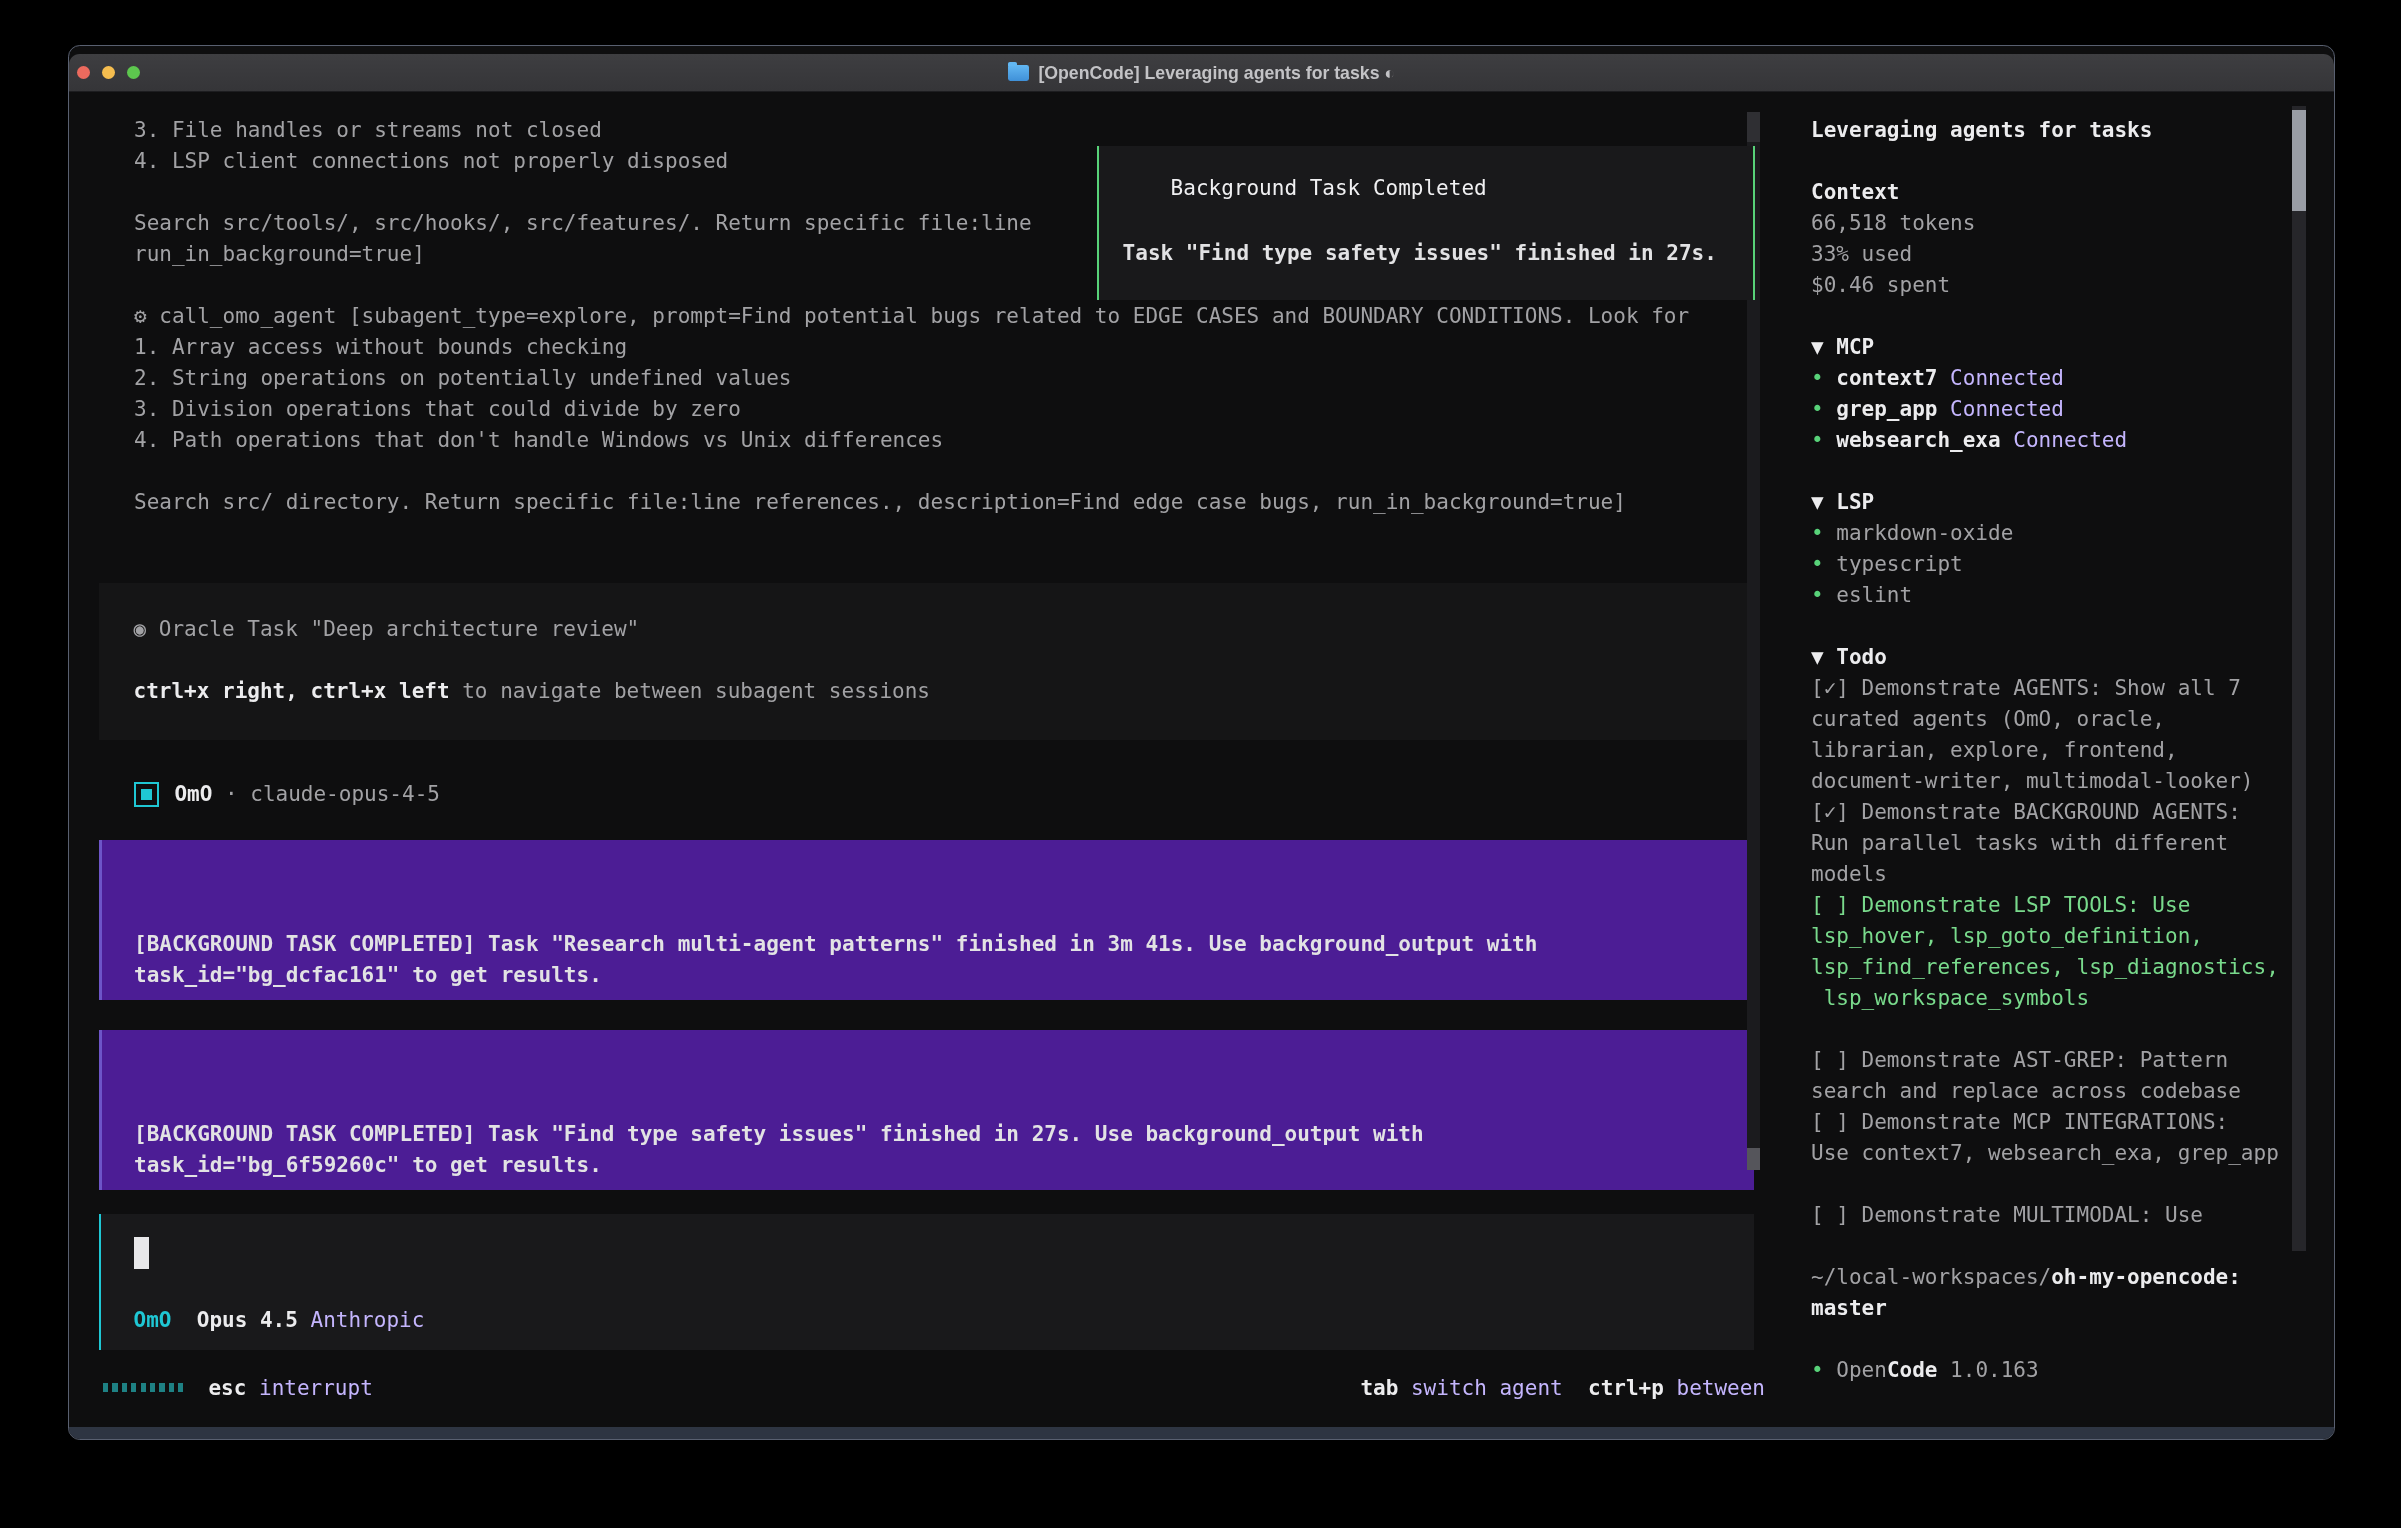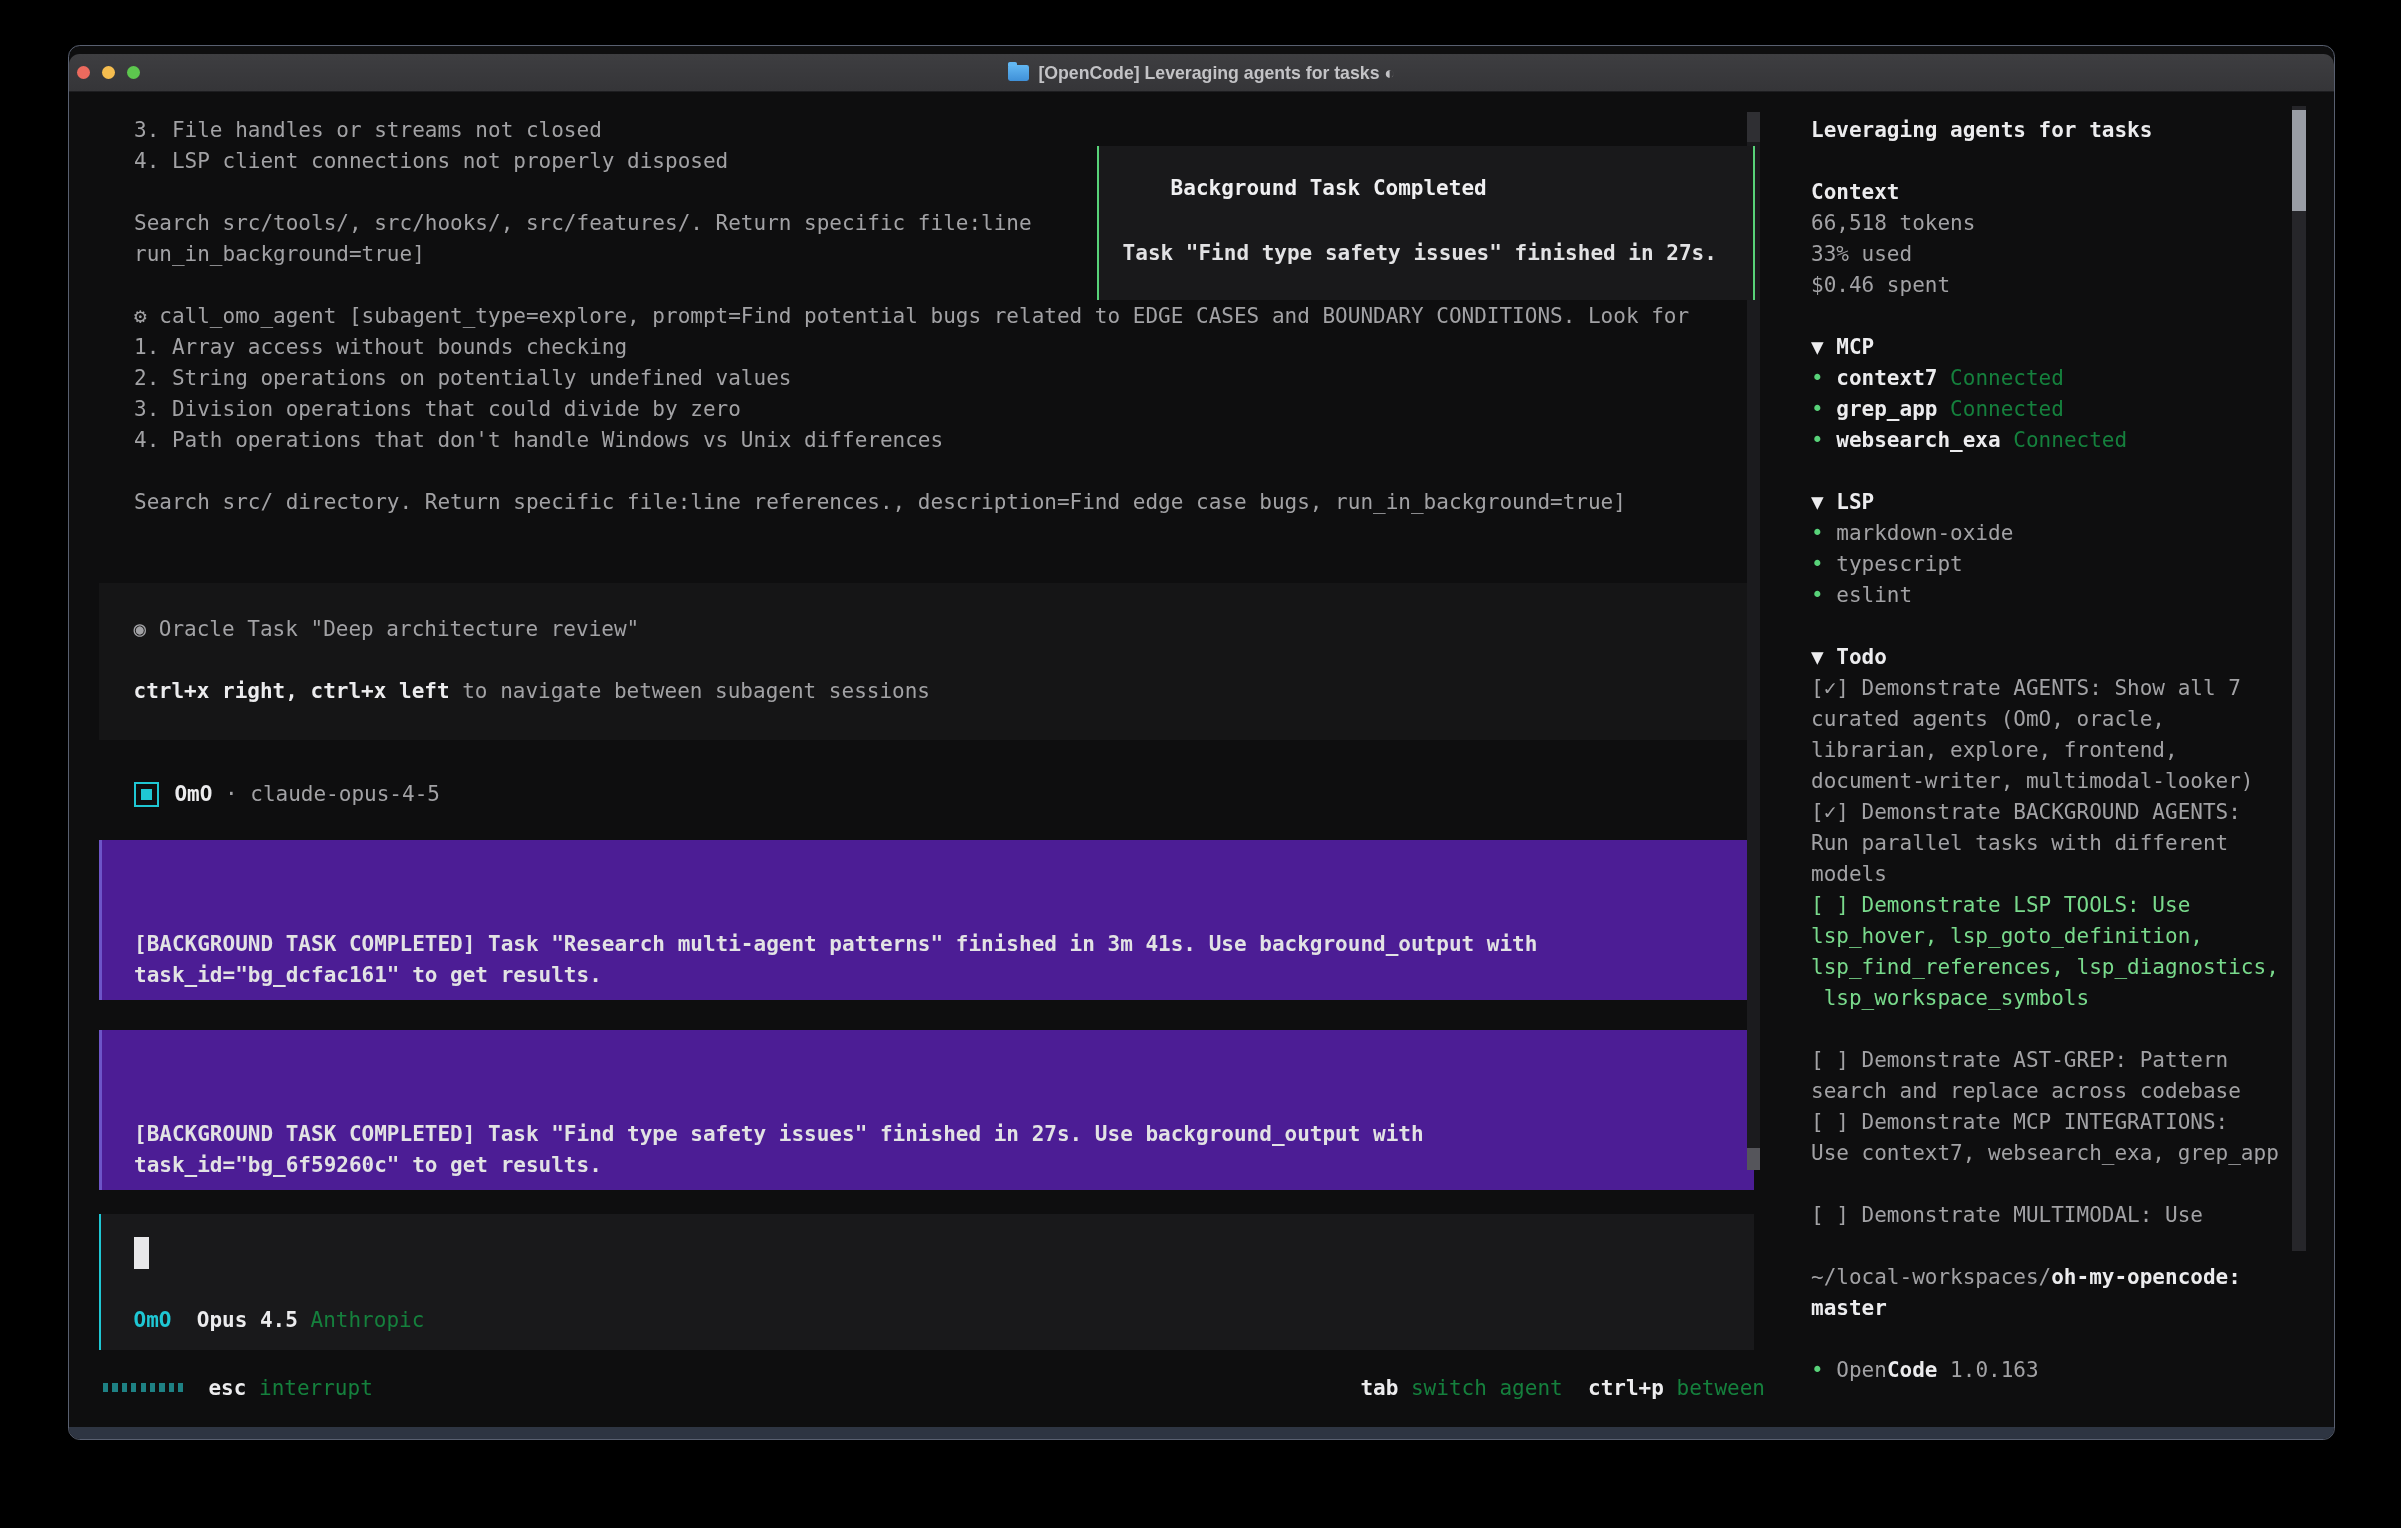--- a/index.html
+++ b/index.html
@@ -33,36 +33,36 @@
     font-family:"Liberation Sans", sans-serif; font-weight:bold;
     font-size:17.7px; color:#c3c3c6;
   }
   .folder-icon { position:relative; width:21px; height:15.4px; background:linear-gradient(#62b7f2,#3f90d8); border-radius:1.8px 2.4px 2.4px 2.4px; }
   .folder-icon::before { content:""; position:absolute; left:0; top:-3px; width:9.5px; height:4.1px; background:#62b7f2; border-radius:1.8px 1.8px 0 0; }
 
   
   .mono { font-size:21px; line-height:31px; white-space:pre; }
   .tl { height:31px; white-space:pre; }
   .s-g  { color:#a2a2a5; }
-  .s-d  { color:#15803d; }
+  .s-d  { color:#c4b5fd; }
   .s-w  { color:#ececee; font-weight:bold; }
   .s-n  { color:#e2e2e4; font-weight:bold; }
   .s-gr { color:#79da8c; }
   .s-gb { color:#58d279; }
   .s-c  { color:#1fc7d4; font-weight:bold; }
 
   
   .top-output { position:absolute; left:65px; top:69px; width:1622px; }
 
   .notification {
     position:absolute; left:1028px; top:100px; width:658px; height:154px;
     background:#19191b; border-left:2.4px solid #58d279; border-right:2.4px solid #58d279;
     padding:27px 21px 0 23.6px; z-index:5;
   }
-  .notification .ttl { font-size:21px; line-height:31px; font-weight:bold; color:#f0f0f2; white-space:pre;padding-left:48px; }
+  .notification .ttl { font-size:21px; line-height:31px; font-weight:normal; color:#f0f0f2; white-space:pre;padding-left:48px; }
   .notification .bdy { font-size:21px; line-height:31px; font-weight:bold; color:#e2e2e4; margin-top:34px; white-space:pre; }
 
   .oracle-panel {
     position:absolute; left:29.5px; top:537px; width:1655px; height:157px;
     background:#151516; padding:31px 0 0 35px;
   }
 
   .agent-line {
     position:absolute; left:65px; top:733px; height:31px;
     display:flex; align-items:center; gap:15.4px;

